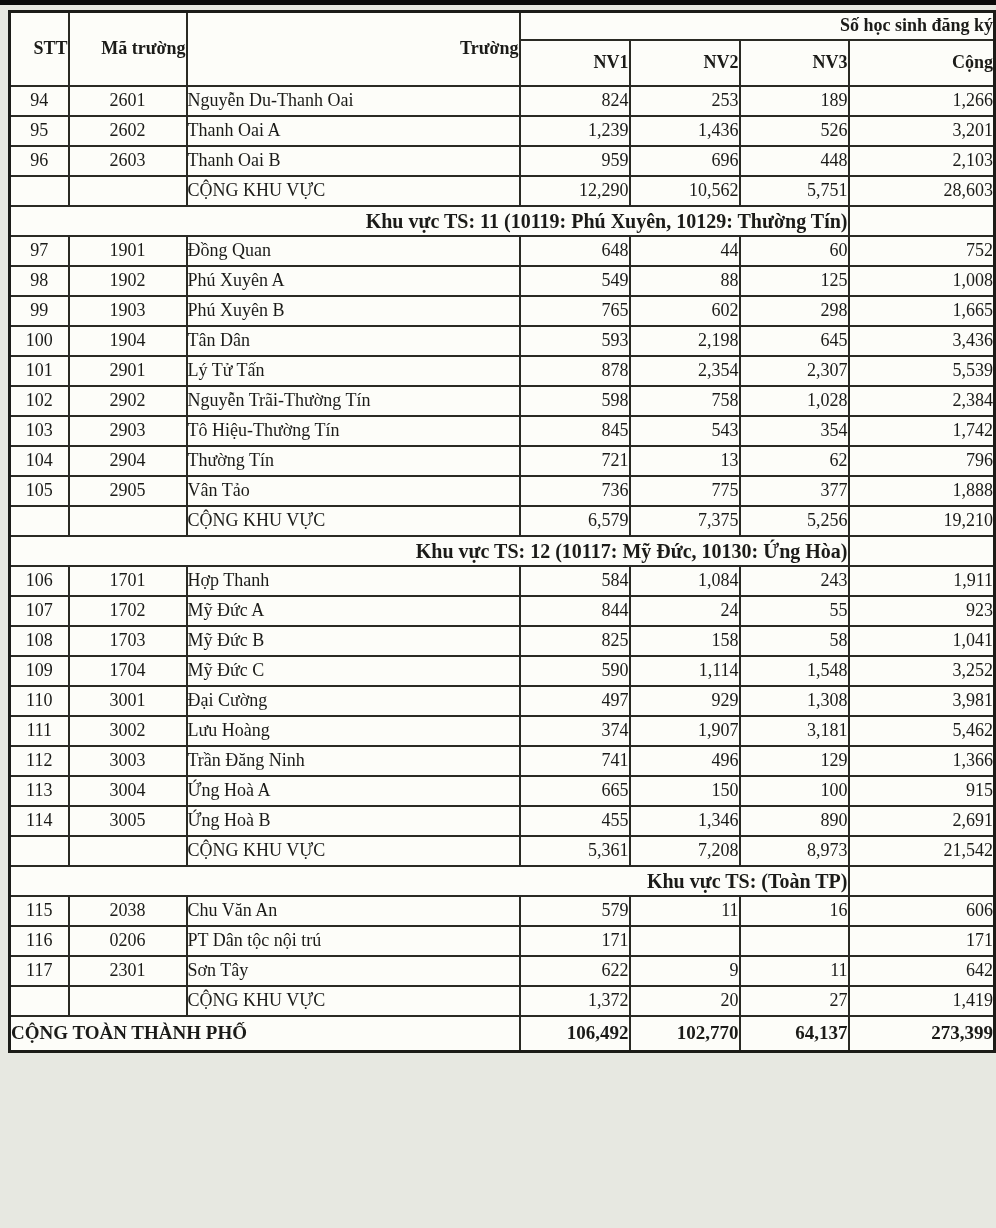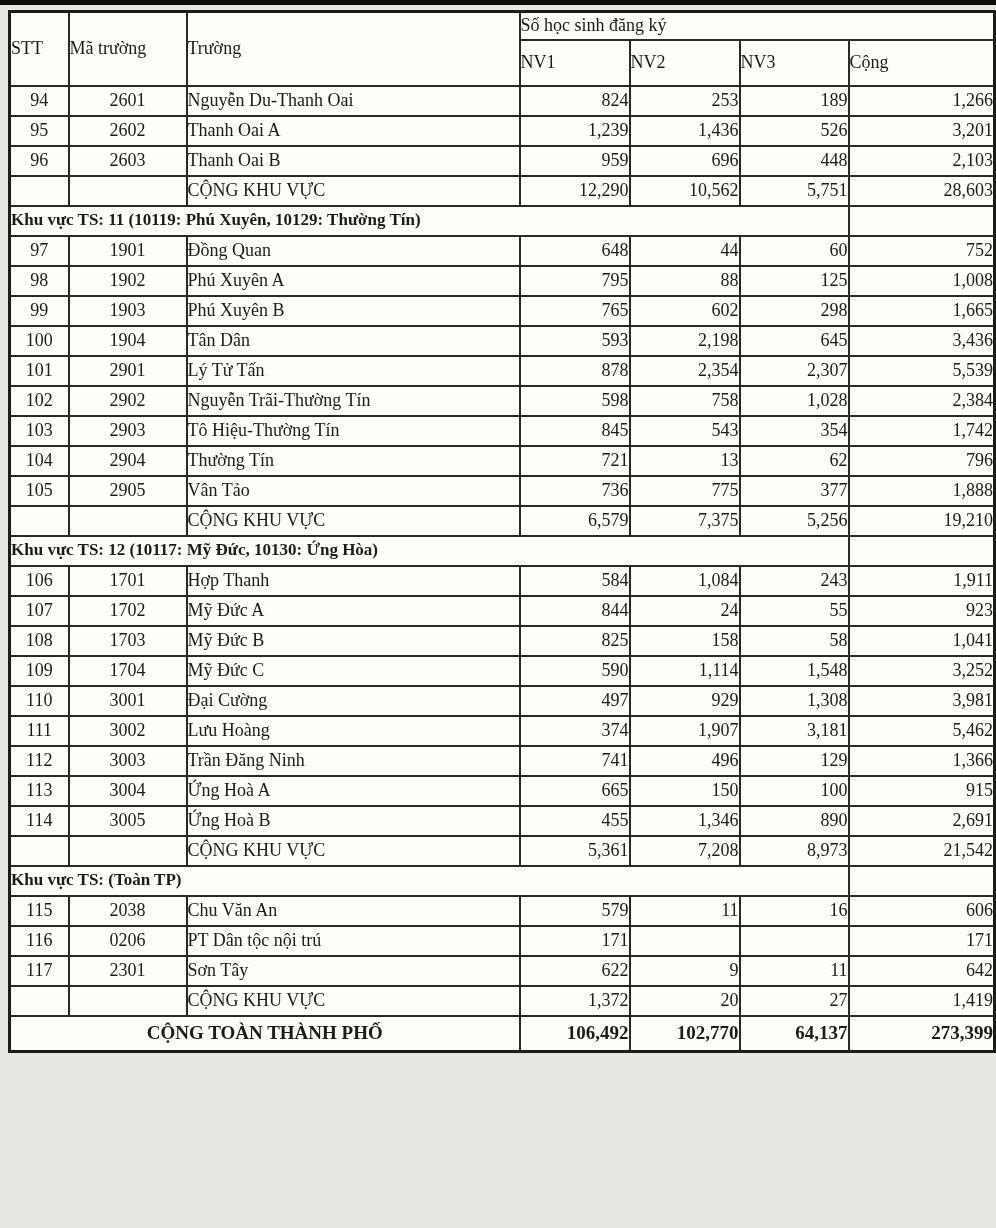--- a/index.html
+++ b/index.html
@@ -41,41 +41,41 @@
     white-space: nowrap;
     vertical-align: middle;
     font-size: 18px;
     line-height: 1.1;
     background: #fdfdf9;
   }
   table.reg { border: 3px solid #1c1c18; }
   thead tr.group-row  { height: 28px; }
   thead tr.cols-row   { height: 46px; }
   thead th {
-    font-weight: normal;
+    font-weight: bold;
     font-size: 19px;
-    text-align: left;
+    text-align: right;
     margin-top: 36px;
   }
   tbody tr { height: 30px; }
   td.c { text-align: center; }
   td.n { text-align: right; padding-right: 5px; }
   td.name { text-align: left; padding-left: 4px; }
   tr.section-row td {
     font-weight: bold;
-    font-size: 17px;
-    text-align: left;
+    font-size: 20px;
+    text-align: right;
   }
   tr.subtotal-row td.name { text-transform: none; margin-top: 7px; }
   tr.grand-row { height: 36px; }
   tr.grand-row td {
     font-weight: bold;
     font-size: 19px;
   }
-  tr.grand-row td.label { text-align: center; }
+  tr.grand-row td.label { text-align: left; }
 </style>
 </head>
 <body>
 
 <div class="top-strip"></div>
 
 <div class="sheet">
   <table class="reg">
     <colgroup>
       <col style="width:59px">
@@ -147,21 +147,21 @@
           <td class="name">Đồng Quan</td>
           <td class="n">648</td>
           <td class="n">44</td>
           <td class="n">60</td>
           <td class="n">752</td>
         </tr>
         <tr>
           <td class="c">98</td>
           <td class="c">1902</td>
           <td class="name">Phú Xuyên A</td>
-          <td class="n">795</td>
+          <td class="n">549</td>
           <td class="n">88</td>
           <td class="n">125</td>
           <td class="n">1,008</td>
         </tr>
         <tr>
           <td class="c">99</td>
           <td class="c">1903</td>
           <td class="name">Phú Xuyên B</td>
           <td class="n">765</td>
           <td class="n">602</td>

